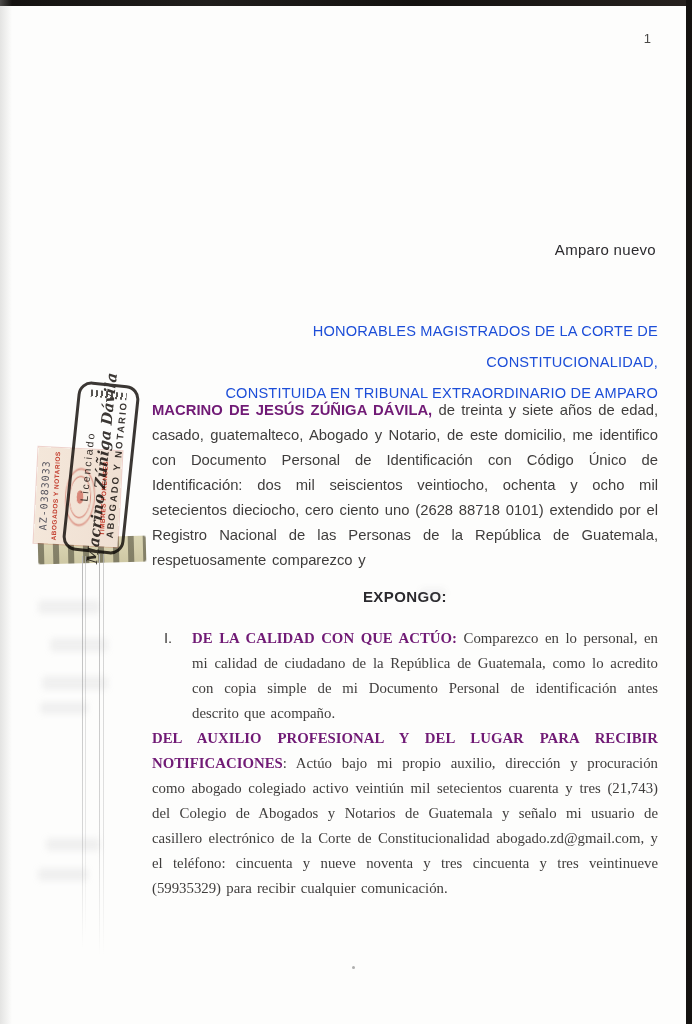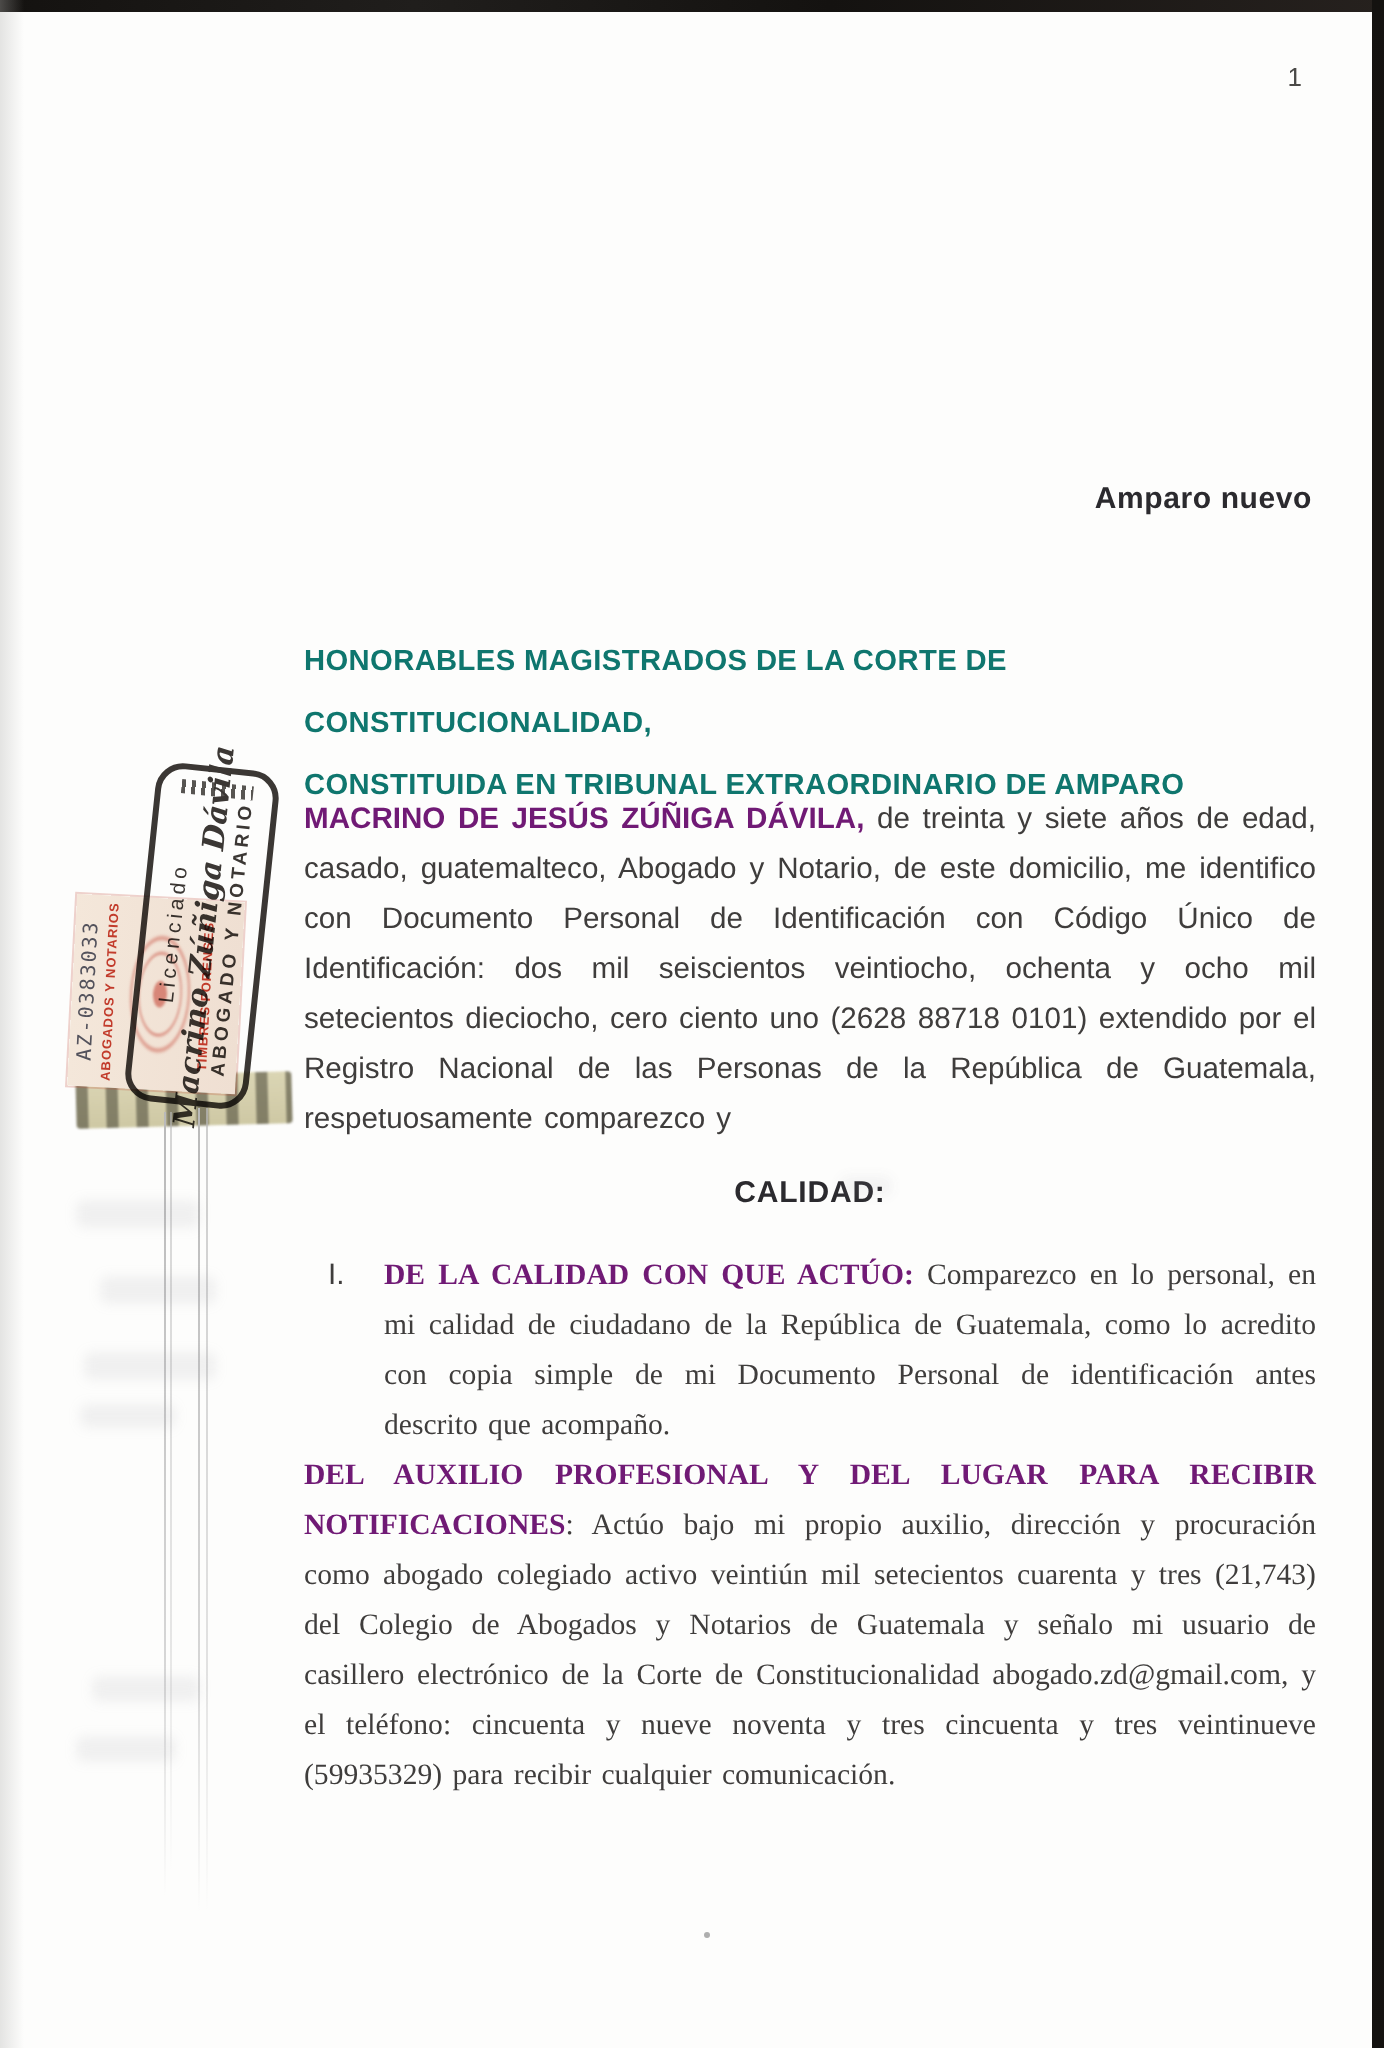--- a/index.html
+++ b/index.html
@@ -16,25 +16,25 @@
   
   .edge-top    { position:absolute; top:0; left:0; width:692px; height:6px;
                  background:linear-gradient(90deg,#141210 0%,#201e1c 30%,#141210 60%,#26211e 100%); }
   .edge-right  { position:absolute; top:0; right:0; width:6px; height:1024px;
                  background:linear-gradient(180deg,#141210,#1c1916 55%,#141210); }
   .edge-left   { position:absolute; top:0; left:0; width:12px; height:1024px;
                  background:linear-gradient(90deg,rgba(180,180,178,.35),rgba(180,180,178,0)); }
 
   .page-number { position:absolute; top:31px; right:41px; font-size:13px; color:#4a4947; }
 
-  .doc-label { position:absolute; top:241px; right:36px; font-size:15px; font-weight:bold;
+  .doc-label { position:absolute; top:241px; right:36px; font-size:15px; font-weight:normal;
                color:#2b2a2e; letter-spacing:.3px; }
 
-  .heading { position:absolute; top:316px; left:152px; width:506px; text-align:left;
-             font-weight:bold; font-size:14.6px; line-height:31px; color:#0f766e; letter-spacing:.2px; }
+  .heading { position:absolute; top:316px; left:152px; width:506px; text-align:right;
+             font-weight:normal; font-size:14.6px; line-height:31px; color:#1d4ed8; letter-spacing:.2px; }
 
   .bodytext { font-size:14.8px; line-height:25px; text-align:justify; word-spacing:1.5px; }
   .bd { font-weight:bold; color:#701a75; }
 
   .intro { position:absolute; top:398px; left:152px; width:506px; }
 
   .section-title { position:absolute; top:588px; left:152px; width:506px; text-align:center;
                    font-weight:bold; font-size:15px; color:#2b2a2e; letter-spacing:.4px; }
 
   .items { position:absolute; top:626px; left:152px; width:506px; }
@@ -113,21 +113,21 @@
 
   <div class="doc-label">Amparo nuevo</div>
 
   <div class="heading">
     <div>HONORABLES MAGISTRADOS DE LA CORTE DE CONSTITUCIONALIDAD,</div>
     <div>CONSTITUIDA EN TRIBUNAL EXTRAORDINARIO DE AMPARO</div>
   </div>
 
   <p class="intro bodytext"><span class="bd">MACRINO DE JESÚS ZÚÑIGA DÁVILA,</span><span> de treinta y siete años de edad, casado, guatemalteco, Abogado y Notario, de este domicilio, me identifico con Documento Personal de Identificación con Código Único de Identificación: dos mil seiscientos veintiocho, ochenta y ocho mil setecientos dieciocho, cero ciento uno (2628 88718 0101) extendido por el Registro Nacional de las Personas de la República de Guatemala, respetuosamente comparezco y</span></p>
 
-  <div class="section-title">CALIDAD:</div>
+  <div class="section-title">EXPONGO:</div>
 
   <div class="items">
     <div class="item">
       <div class="numeral">I.</div>
       <p class="itext bodytext"><span class="bd">DE LA CALIDAD CON QUE ACTÚO:</span><span> Comparezco en lo personal, en mi calidad de ciudadano de la República de Guatemala, como lo acredito con copia simple de mi Documento Personal de identificación antes descrito que acompaño.</span></p>
     </div>
     <div class="item">
       <p class="itext bodytext"><span class="bd">DEL AUXILIO PROFESIONAL Y DEL LUGAR PARA RECIBIR NOTIFICACIONES</span><span>: Actúo bajo mi propio auxilio, dirección y procuración como abogado colegiado activo veintiún mil setecientos cuarenta y tres (21,743) del Colegio de Abogados y Notarios de Guatemala y señalo mi usuario de casillero electrónico de la Corte de Constitucionalidad abogado.zd@gmail.com, y el teléfono: cincuenta y nueve noventa y tres cincuenta y tres veintinueve (59935329) para recibir cualquier comunicación.</span></p>
     </div>
   </div>

